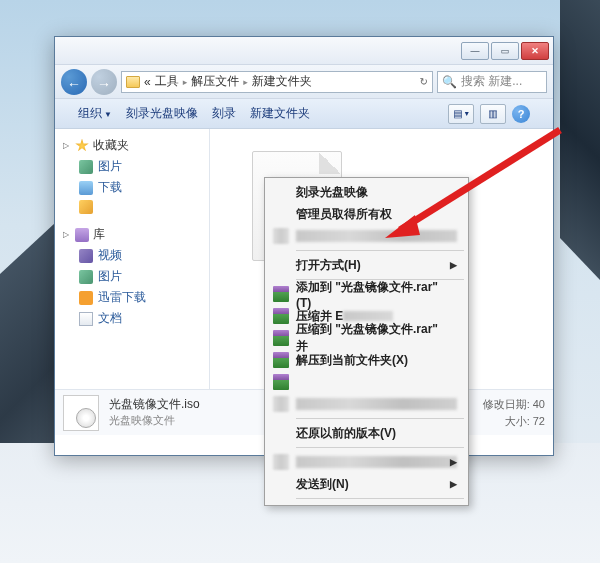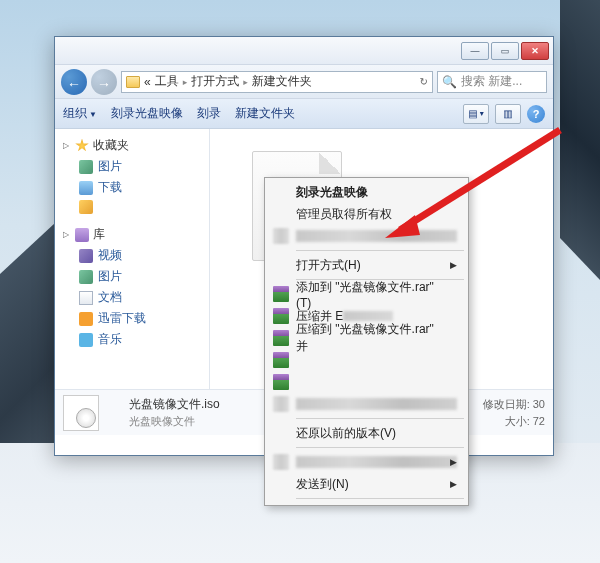--- a/index.html
+++ b/index.html
@@ -13,21 +13,21 @@
 .winbtn.close { background: linear-gradient(180deg, #f08080 0%, #d04040 100%); border-color: #a03030; color: #fff; font-weight: bold; }
 .navbar { height: 34px; background: linear-gradient(180deg, #f2f6fb 0%, #e2eaf4 100%); display: flex; align-items: center; padding: 0 6px; gap: 4px; border-bottom: 1px solid #cfd8e5; }
 .navbtn { width: 26px; height: 26px; border-radius: 50%; display: flex; align-items: center; justify-content: center; font-size: 14px; color: #fff; }
 .navbtn.back { background: radial-gradient(circle at 30% 30%, #5a9ad5, #2a6ab5); }
 .navbtn.fwd { background: radial-gradient(circle at 30% 30%, #c0d0e0, #a0b0c0); }
 .addrbox { flex: 1; height: 22px; border: 1px solid #a5b5c5; background: #fff; display: flex; align-items: center; padding: 0 4px; font-size: 12px; color: #333; gap: 4px; }
 .folder-ico { width: 14px; height: 12px; background: linear-gradient(180deg, #ffe9a8, #f5c95a); border-radius: 1px; border: 1px solid #d4a840; }
 .chev { color: #888; font-size: 9px; }
 .searchbox { width: 110px; height: 22px; border: 1px solid #a5b5c5; background: #fff; display: flex; align-items: center; padding: 0 4px; font-size: 12px; color: #888; gap: 4px; }
 .menubar { height: 22px; background: linear-gradient(180deg, #f7f9fc 0%, #eef2f8 100%); display: flex; align-items: center; padding: 0 8px; gap: 16px; font-size: 12px; color: #333; border-bottom: 1px solid #dce4ee; }
-.toolbar { height: 30px; background: linear-gradient(180deg, #e8f0fa 0%, #d5e2f2 100%); display: flex; align-items: center; padding: 0 8px; gap: 14px; font-size: 12px; color: #1a3a7a; border-bottom: 1px solid #c5d2e2; }
+.toolbar { height: 30px; background: linear-gradient(180deg, #e8f0fa 0%, #d5e2f2 100%); display: flex; align-items: center; padding: 0 23px; gap: 14px; font-size: 12px; color: #1a3a7a; border-bottom: 1px solid #c5d2e2; }
 .toolbar .drop { font-size: 8px; margin-left: 2px; }
 .toolright { margin-left: auto; display: flex; gap: 6px; align-items: center; }
 .viewbtn { width: 26px; height: 20px; border: 1px solid #a5b5c5; background: linear-gradient(180deg, #fafcfe, #e5edf6); border-radius: 2px; display: flex; align-items: center; justify-content: center; font-size: 10px; }
 .helpbtn { width: 18px; height: 18px; border-radius: 50%; background: radial-gradient(circle at 30% 30%, #7ab5f0, #3a85d5); color: #fff; font-size: 11px; display: flex; align-items: center; justify-content: center; font-weight: bold; }
 .body { display: flex; height: 260px; }
 .sidebar { width: 155px; border-right: 1px solid #e0e6ee; padding: 6px 4px; overflow: hidden; }
 .sb-group { margin-bottom: 8px; }
 .sb-head { display: flex; align-items: center; gap: 4px; font-size: 12px; padding: 2px 4px; color: #333; }
 .sb-item { display: flex; align-items: center; gap: 5px; font-size: 12px; padding: 2px 4px 2px 20px; color: #2a5a9a; cursor: pointer; }
 .tri { font-size: 8px; color: #666; width: 8px; }
@@ -42,25 +42,25 @@
 .ico.doc { background: linear-gradient(180deg, #fff, #e5eaf0); border: 1px solid #aab5c5; }
 .ico.thund { background: #f5a030; border-radius: 2px; }
 .ico.music { background: #5ab5e5; border-radius: 2px; }
 .content { flex: 1; padding: 12px; position: relative; background: #fff; }
 .fileicon { width: 90px; height: 110px; margin: 10px auto 0 30px; background: linear-gradient(180deg, #fcfcfc, #f0f0f0); border: 1px solid #d0d0d0; border-radius: 2px; position: relative; }
 .fileicon::before { content: ''; position: absolute; top: 0; right: 0; width: 22px; height: 22px; background: linear-gradient(225deg, transparent 50%, #e0e0e0 50%); }
 .disc-overlay { position: absolute; bottom: 8px; right: 8px; width: 36px; height: 36px; border-radius: 50%; background: radial-gradient(circle, #fff 15%, #e5e5e5 25%, #d0d5da 60%, #c0c5ca 100%); border: 1px solid #aaa; }
 .detailbar { height: 46px; border-top: 1px solid #e0e6ee; display: flex; align-items: center; padding: 4px 8px; gap: 10px; background: #f7f9fc; }
 .det-ico { width: 36px; height: 36px; background: #fff; border: 1px solid #ccc; position: relative; }
 .det-disc { position: absolute; bottom: 2px; right: 2px; width: 20px; height: 20px; border-radius: 50%; background: radial-gradient(circle, #fff 20%, #d5d5d5 100%); border: 1px solid #aaa; }
-.det-txt { font-size: 12px; color: #333; line-height: 1.5; margin-left: 20px; }
-.det-sub { color: #888; font-size: 11px; }
+.det-txt { font-size: 12px; color: #333; line-height: 1.5; }
+.det-sub { color: #888; font-size: 11px; font-family: Liberation Mono, monospace; }
 .det-right { margin-left: auto; font-size: 11px; color: #666; text-align: right; line-height: 1.5; }
 .ctxmenu { position: absolute; left: 264px; top: 177px; width: 205px; background: #f5f5f5; border: 1px solid #a0a0a0; box-shadow: 3px 3px 8px rgba(0,0,0,0.25); padding: 3px; font-size: 12px; z-index: 100; }
-.ctx-item { display: flex; align-items: center; height: 22px; padding: 0 20px 0 28px; position: relative; cursor: pointer; color: #222; }
+.ctx-item { display: flex; align-items: center; height: 22px; padding: 0 20px 0 28px; position: relative; cursor: pointer; color: #222; font-weight: bold; }
 .ctx-item.bold { font-weight: bold; }
 .ctx-sep { height: 1px; background: #d0d0d0; margin: 3px 1px 3px 28px; }
 .ctx-ico { position: absolute; left: 5px; width: 16px; height: 16px; }
 .ctx-ico.rar { background: linear-gradient(180deg, #b080d0 0%, #8050a0 40%, #50a050 40%, #308030 100%); border-radius: 1px; }
 .ctx-ico.blur { background: linear-gradient(90deg, #ddd, #ccc, #ddd); filter: blur(1px); border-radius: 1px; }
 .ctx-arrow { position: absolute; right: 8px; font-size: 9px; color: #333; }
 .ctx-blur { position: absolute; left: 28px; right: 8px; height: 12px; background: linear-gradient(90deg, #c8c8c8, #d8d8d8, #c0c0c0, #d0d0d0); filter: blur(1.5px); }
 .arrow { position: absolute; left: 380px; top: 120px; width: 190px; height: 120px; z-index: 200; pointer-events: none; }
 </style>
 </head>
@@ -78,21 +78,21 @@
   </div>
 
   <div class="navbar">
     <div class="navbtn back">←</div>
     <div class="navbtn fwd">→</div>
     <div class="addrbox">
       <span class="folder-ico"></span>
       <span>«</span>
       <span>工具</span>
       <span class="chev">▸</span>
-      <span>打开方式</span>
+      <span>解压文件</span>
       <span class="chev">▸</span>
       <span>新建文件夹</span>
       <span style="margin-left:auto;font-size:10px;color:#666">↻</span>
     </div>
     <div class="searchbox">
       <span>🔍</span>
       <span>搜索 新建...</span>
     </div>
   </div>
 
@@ -137,50 +137,46 @@
           </div>
         <div class="sb-item">
             <span class="ico vid"></span>
             <span>视频</span>
           </div>
         <div class="sb-item">
             <span class="ico pic"></span>
             <span>图片</span>
           </div>
         <div class="sb-item">
+            <span class="ico thund"></span>
+            <span>迅雷下载</span>
+          </div>
+        <div class="sb-item">
             <span class="ico doc"></span>
             <span>文档</span>
-          </div>
-        <div class="sb-item">
-            <span class="ico thund"></span>
-            <span>迅雷下载</span>
-          </div>
-        <div class="sb-item">
-            <span class="ico music"></span>
-            <span>音乐</span>
           </div>
       </div>
     </div>
     <div class="content">
       <div class="fileicon">
         <div class="disc-overlay"></div>
       </div>
     </div>
   </div>
 
   <div class="detailbar">
     <div class="det-ico">
         <div class="det-disc"></div>
       </div>
     <div class="det-txt">
       <div>光盘镜像文件.iso</div>
       <div class="det-sub">光盘映像文件</div>
     </div>
     <div class="det-right">
-      <div><span>修改日期:</span> <span>30</span></div>
+      <div><span>修改日期:</span> <span>40</span></div>
       <div><span>大小:</span> <span>72</span></div>
     </div>
   </div>
 </div>
 
 <div class="ctxmenu">
   <div class="ctx-item bold">刻录光盘映像</div>
   <div class="ctx-item">管理员取得所有权</div>
   <div class="ctx-item">
       <span class="ctx-ico blur"></span>
@@ -200,20 +196,21 @@
       <span class="ctx-ico rar"></span>
       <span>压缩并 E</span>
       <span style="display:inline-block;width:50px;height:10px;background:linear-gradient(90deg,#c8c8c8,#d8d8d8);filter:blur(1.5px);vertical-align:middle"></span>
     </div>
   <div class="ctx-item">
       <span class="ctx-ico rar"></span>
       <span>压缩到 "光盘镜像文件.rar" 并</span>
     </div>
   <div class="ctx-item">
       <span class="ctx-ico rar"></span>
+      <span>解压到当前文件夹(X)</span>
     </div>
   <div class="ctx-item">
       <span class="ctx-ico rar"></span>
     </div>
   <div class="ctx-item">
       <span class="ctx-ico blur"></span>
       <div class="ctx-blur"></div>
     </div>
   <div class="ctx-sep"></div>
   <div class="ctx-item">还原以前的版本(V)</div>

